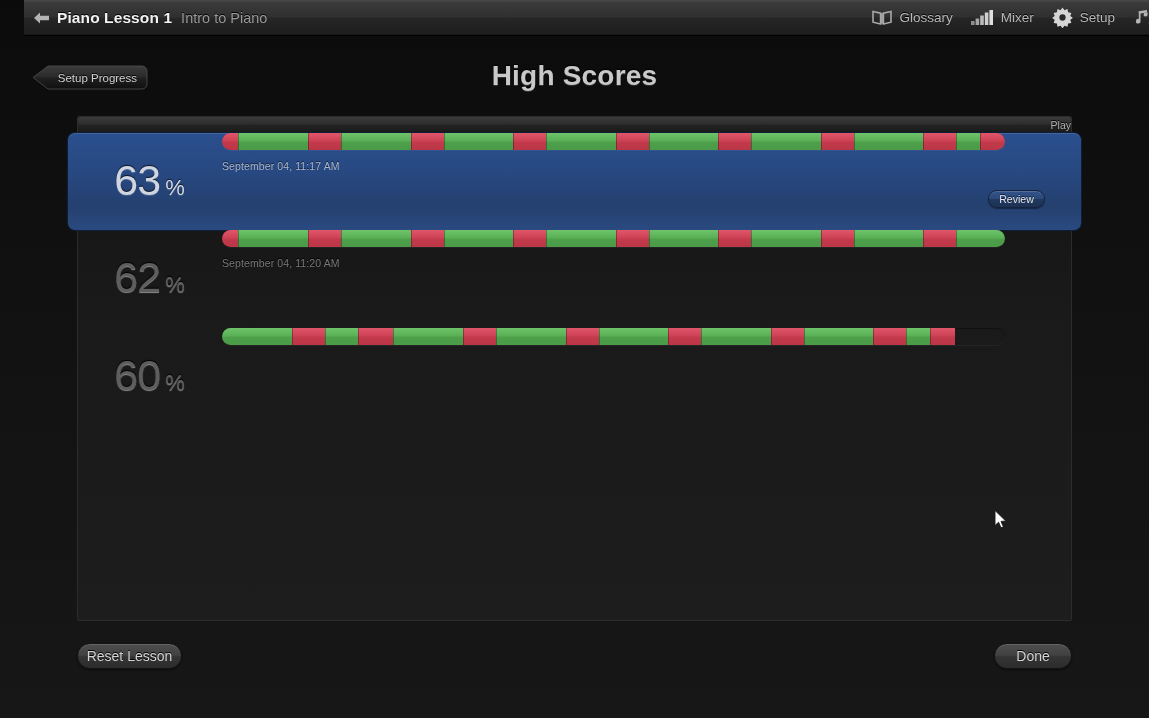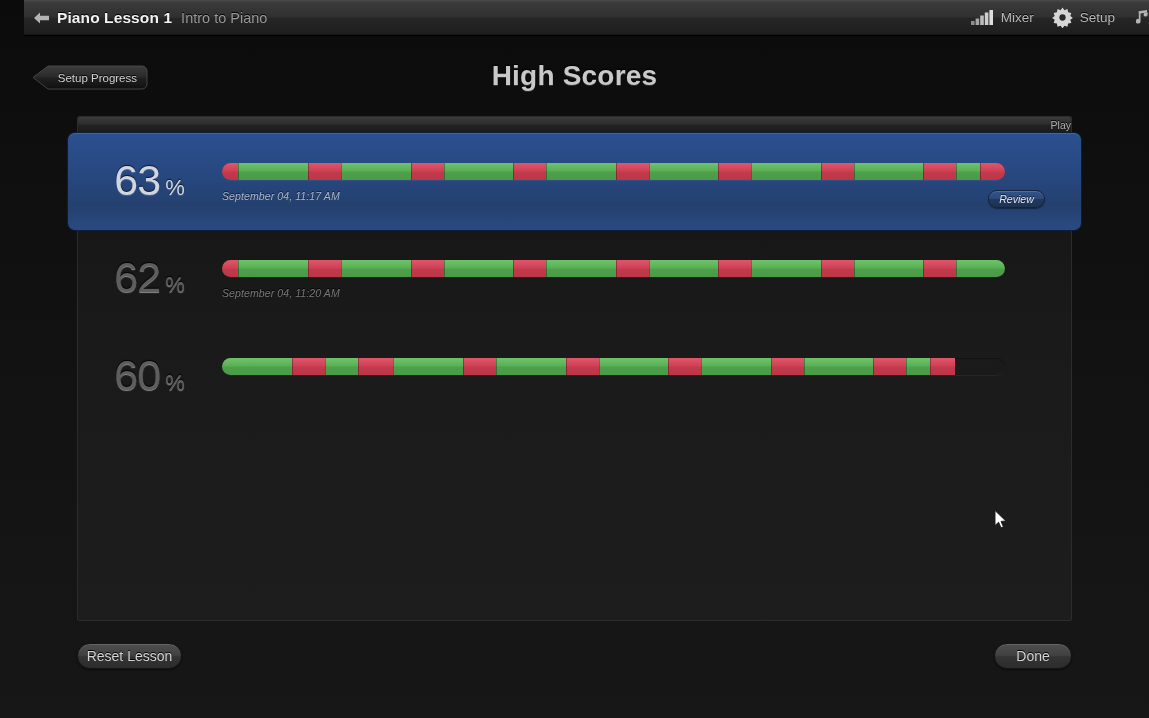--- a/index.html
+++ b/index.html
@@ -120,21 +120,21 @@
   .row.selected .pct-sign {
     color:#cfd6e2;
     text-shadow:0 -1px 1px rgba(0,0,0,0.7), 0 1px 1px rgba(255,255,255,0.18);
   }
   .row:not(.selected) .pct-num,
   .row:not(.selected) .pct-sign {
     color:#5e5e5e;
     text-shadow:0 -1px 1px #000, 0 1px 1px #8c8c8c;
   }
 
-  .row-body { flex:1; padding-top:30px; position:relative;font-style:italic; }
+  .row-body { flex:1; position:relative; }
   .bar {
     height:17px; width:783px;
     border-radius:8.5px;
     overflow:hidden;
     display:flex;
     box-shadow:inset 0 1px 1px rgba(0,0,0,0.35), 0 1px 0 rgba(255,255,255,0.05);
   }
   .seg { height:100%; }
   .seg.g { background:linear-gradient(180deg,#6fc46a 0%,#59b055 45%,#4ea04b 55%,#4a9a47 100%); }
   .seg.r { background:linear-gradient(180deg,#e0566a 0%,#cf4256 45%,#c23a4c 55%,#bb3647 100%); }
@@ -186,20 +186,29 @@
       <path d="M1 7 L7 1.5 L7 4.8 L16 4.8 L16 9.2 L7 9.2 L7 12.5 Z" fill="#b4b4b4"></path>
     </svg>
   </div>
   <div class="tb-title-wrap">
     <span class="tb-title">Piano Lesson 1</span>
     <span class="tb-sub">Intro to Piano</span>
   </div>
 
   <div class="tb-right">
 
+    <div class="tb-item">
+      <span>
+        <svg class="icon-book" width="20" height="15" viewBox="0 0 20 15">
+          <path d="M1 1.5 L8.6 3.2 L8.6 14 L1 12.2 Z M19 1.5 L11.4 3.2 L11.4 14 L19 12.2 Z" fill="none" stroke="#a8a8a8" stroke-width="1.6"></path>
+          <rect x="9.1" y="3.1" width="1.8" height="10.8" fill="#a8a8a8"></rect>
+        </svg>
+      </span>
+      <span class="tb-label">Glossary</span>
+    </div>
 
     <div class="tb-item">
       <span>
         <svg class="icon-mixer" width="23" height="15" viewBox="0 0 23 15">
           <rect x="0" y="11" width="3.6" height="4" fill="#8e8e8e"></rect>
           <rect x="4.6" y="8.5" width="3.6" height="6.5" fill="#a5a5a5"></rect>
           <rect x="9.2" y="5.5" width="3.6" height="9.5" fill="#bcbcbc"></rect>
           <rect x="13.8" y="2.5" width="3.6" height="12.5" fill="#cfcfcf"></rect>
           <rect x="18.4" y="0" width="3.6" height="15" fill="#dedede"></rect>
         </svg>

